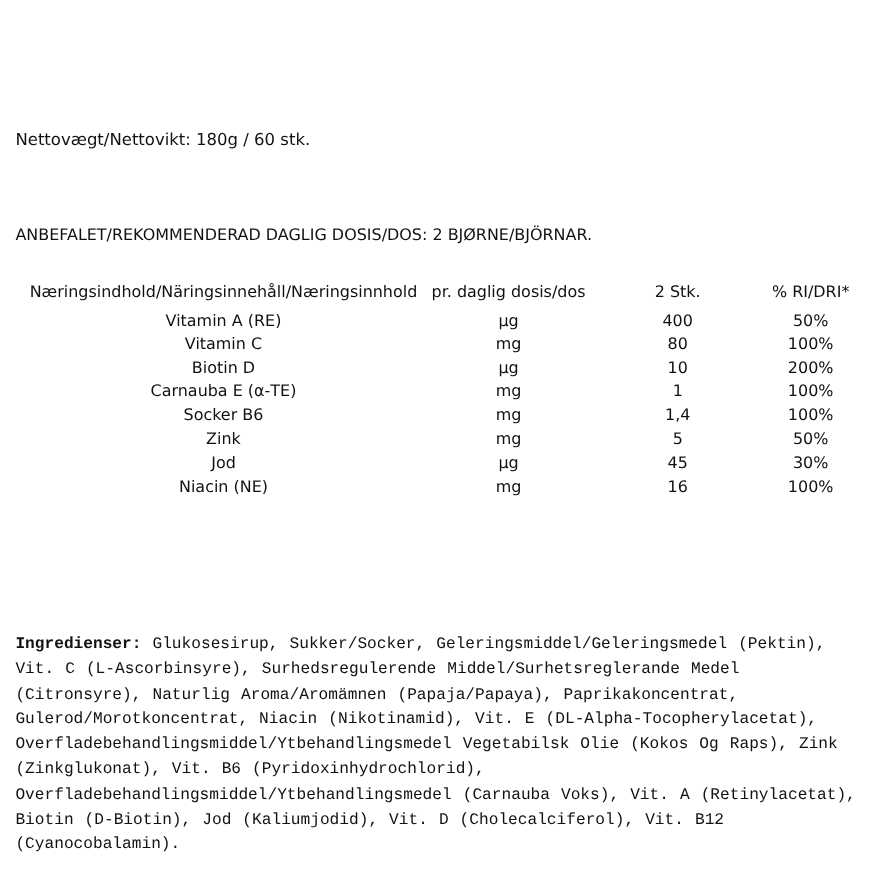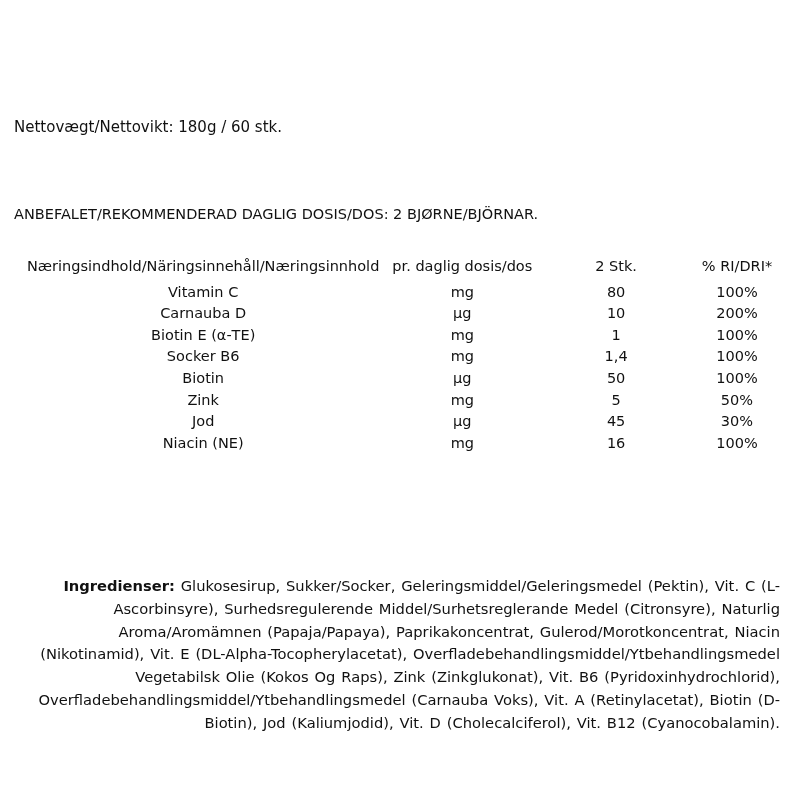--- a/index.html
+++ b/index.html
@@ -75,22 +75,23 @@
     line-height: 1.2;
     white-space: nowrap;
   }
   .ingredients {
     position: absolute;
     left: 14px;
     top: 543px;
     width: 766px;
     font-size: 14.7px;
     line-height: 22.8px;
-    text-align: right;
+    text-align: left;
     word-spacing: 1.2px;
+    font-family: Liberation Mono, monospace;
   }
   .ingredients b {
     font-weight: bold;
   }
 </style>
 </head>
 <body>
 
 <div class="page">
 
@@ -102,47 +103,47 @@
     <thead>
       <tr>
         <th class="col-name">Næringsindhold/Näringsinnehåll/Næringsinnhold</th>
         <th class="col-unit">pr. daglig dosis/dos</th>
         <th class="col-amount">2 Stk.</th>
         <th class="col-ri">% RI/DRI*</th>
       </tr>
     </thead>
     <tbody id="nutrition-body">
         <tr>
+          <td class="col-name">Vitamin A (RE)</td>
+          <td class="col-unit">µg</td>
+          <td class="col-amount">400</td>
+          <td class="col-ri">50%</td>
+        </tr>
+        <tr>
           <td class="col-name">Vitamin C</td>
           <td class="col-unit">mg</td>
           <td class="col-amount">80</td>
           <td class="col-ri">100%</td>
         </tr>
         <tr>
-          <td class="col-name">Carnauba D</td>
+          <td class="col-name">Biotin D</td>
           <td class="col-unit">µg</td>
           <td class="col-amount">10</td>
           <td class="col-ri">200%</td>
         </tr>
         <tr>
-          <td class="col-name">Biotin E (α-TE)</td>
+          <td class="col-name">Carnauba E (α-TE)</td>
           <td class="col-unit">mg</td>
           <td class="col-amount">1</td>
           <td class="col-ri">100%</td>
         </tr>
         <tr>
           <td class="col-name">Socker B6</td>
           <td class="col-unit">mg</td>
           <td class="col-amount">1,4</td>
-          <td class="col-ri">100%</td>
-        </tr>
-        <tr>
-          <td class="col-name">Biotin</td>
-          <td class="col-unit">µg</td>
-          <td class="col-amount">50</td>
           <td class="col-ri">100%</td>
         </tr>
         <tr>
           <td class="col-name">Zink</td>
           <td class="col-unit">mg</td>
           <td class="col-amount">5</td>
           <td class="col-ri">50%</td>
         </tr>
         <tr>
           <td class="col-name">Jod</td>

